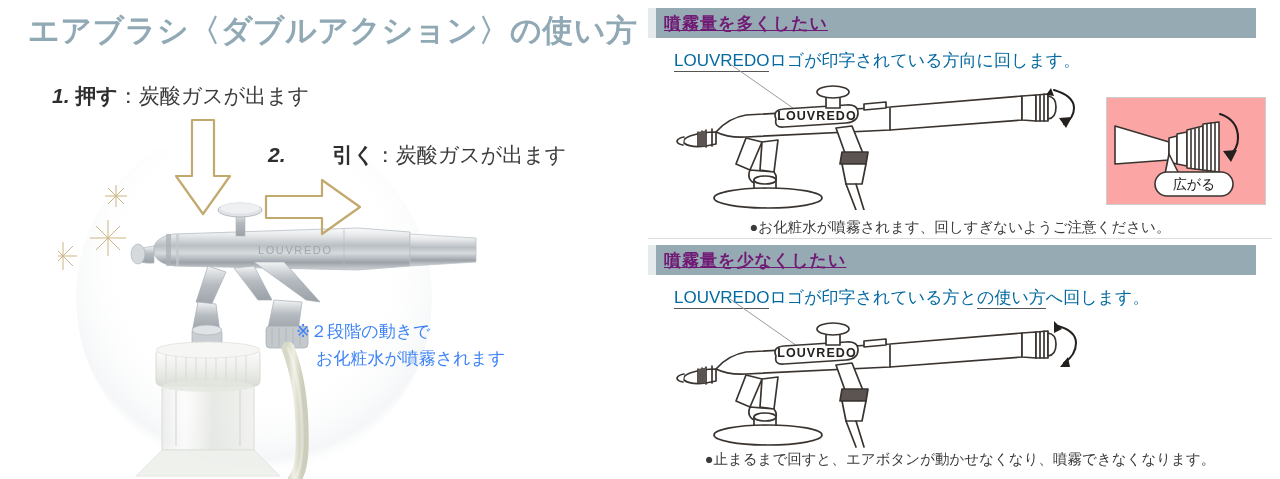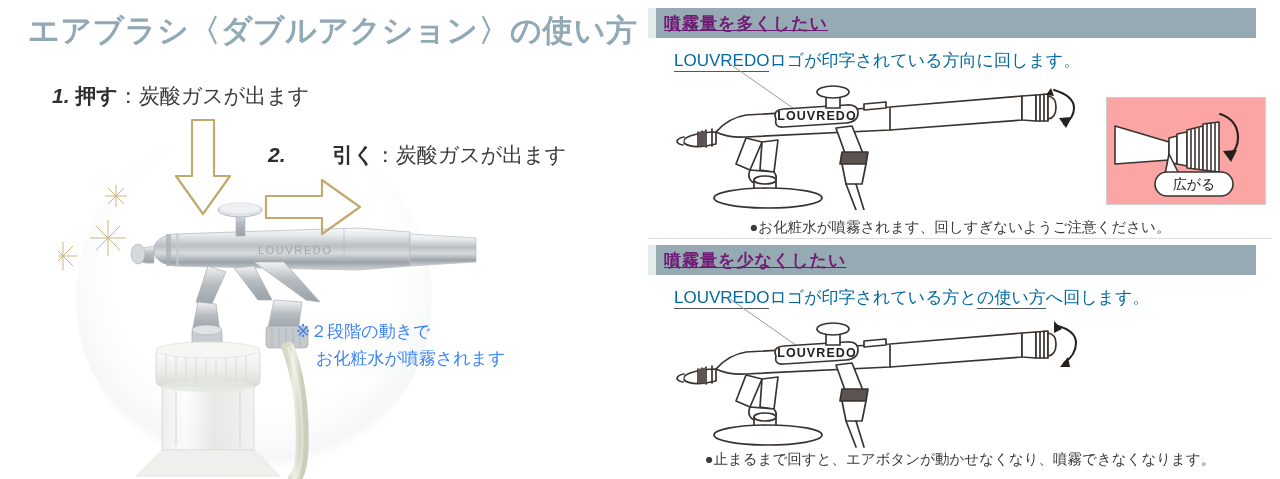--- a/index.html
+++ b/index.html
@@ -73,21 +73,21 @@
     margin-left:34px; margin-top:11px;
     font-size:17px; color:#0369a1; white-space:nowrap;
   }
   .sec-lead u { text-decoration:none; border-bottom:1.4px solid #555; padding-bottom:1px; }
 
   .sec-note {
     position:absolute; left:0; width:640px; text-align:center;
     font-size:14.5px; color:#3a3a3a; white-space:nowrap;
   }
   #note-more { top:218px; }
-  #note-less { top:450px; }
+  #note-less { top:450px;font-family:Liberation Mono, monospace; }
 
   .divider {
     position:absolute; left:8px; width:624px; height:1px;
     background:#dcdcdc;
   }
   #div-1 { top:238px; }
 
   .diagram { position:absolute; }
   #diagram-more { left:10px; top:80px; width:450px; height:130px; }
   #diagram-less { left:10px; top:315px; width:450px; height:135px; }

